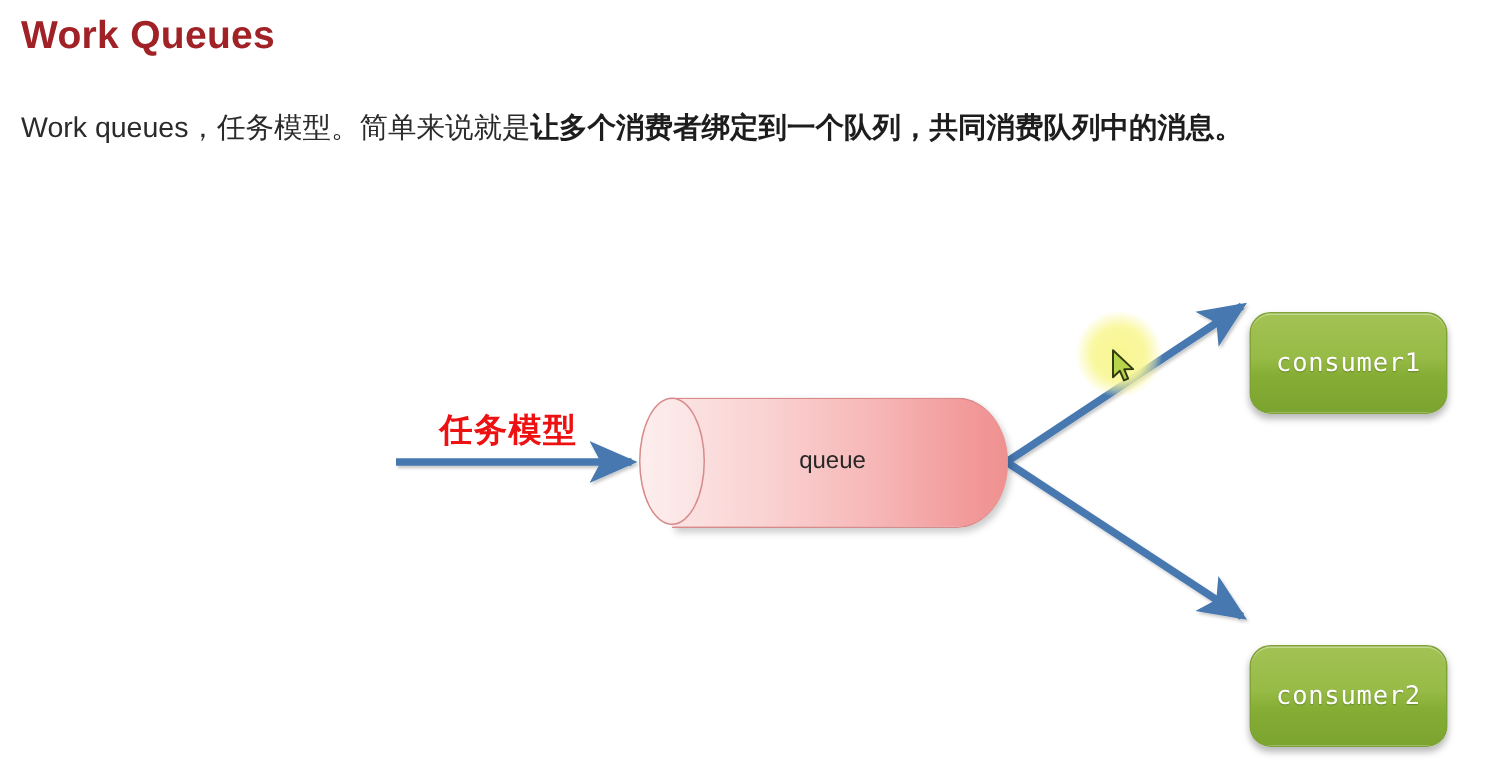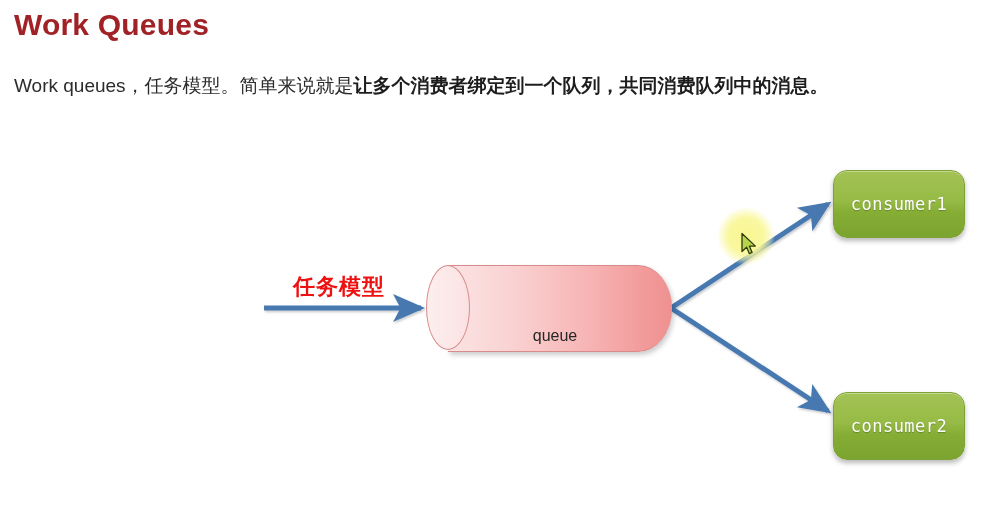--- a/index.html
+++ b/index.html
@@ -14,21 +14,21 @@
     overflow: hidden;
     font-family: "Liberation Sans", "DejaVu Sans", sans-serif;
     -webkit-font-smoothing: antialiased;
   }
 
   
   #page-title {
     position: absolute;
     left: 14px;
     top: 8px;
-    font-size: 30px;
+    font-size: 26px;
     font-weight: bold;
     color: #a12226;
     letter-spacing: 0.2px;
     white-space: nowrap;
   }
   #intro-paragraph {
     position: absolute;
     left: 14px;
     top: 74px;
     font-size: 19px;
@@ -64,20 +64,21 @@
     border-radius: 14px;
     display: flex;
     align-items: center;
     justify-content: center;
     color: #ffffff;
     font-family: "DejaVu Sans Mono", "Liberation Mono", monospace;
     font-size: 17px;
     letter-spacing: 0.5px;
     box-shadow: 0 3px 5px rgba(0,0,0,0.28), inset 0 1px 0 rgba(255,255,255,0.35);
     text-shadow: 0 1px 1px rgba(0,0,0,0.25);
+    margin-top: 38px;
   }
   #publisher-node {
     left: 129px;
     top: 279px;
     width: 134px;
     height: 56px;
     background: linear-gradient(to bottom, #5798cd 0%, #4a8cc4 42%, #3577b4 60%, #2f6dab 100%);
     border: 1px solid #2d6aa6;
   }
   #consumer1-node {
@@ -135,21 +136,20 @@
     width: 246px;
     height: 85px;
     display: flex;
     align-items: center;
     justify-content: center;
     padding-left: 12px;
     box-sizing: border-box;
     font-family: "Liberation Sans", "DejaVu Sans", sans-serif;
     font-size: 16px;
     color: #272727;
-    margin-top: 28px;
   }
 
   
   #publish-label {
     position: absolute;
     left: 293px;
     top: 272px;
     font-size: 22px;
     font-weight: bold;
     color: #ee1111;

